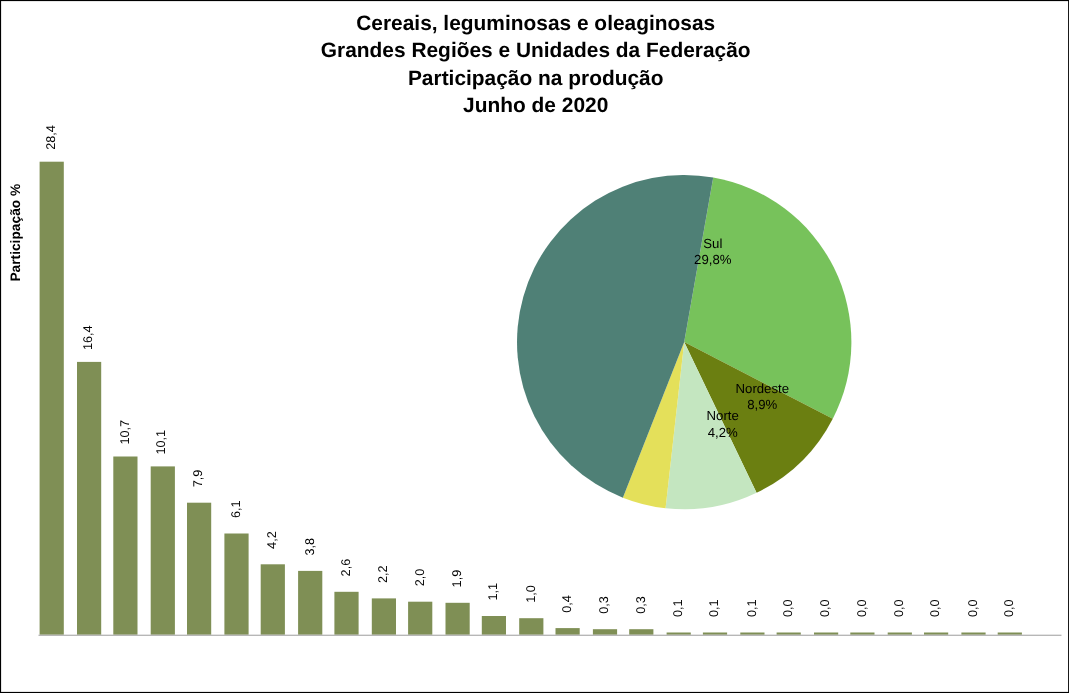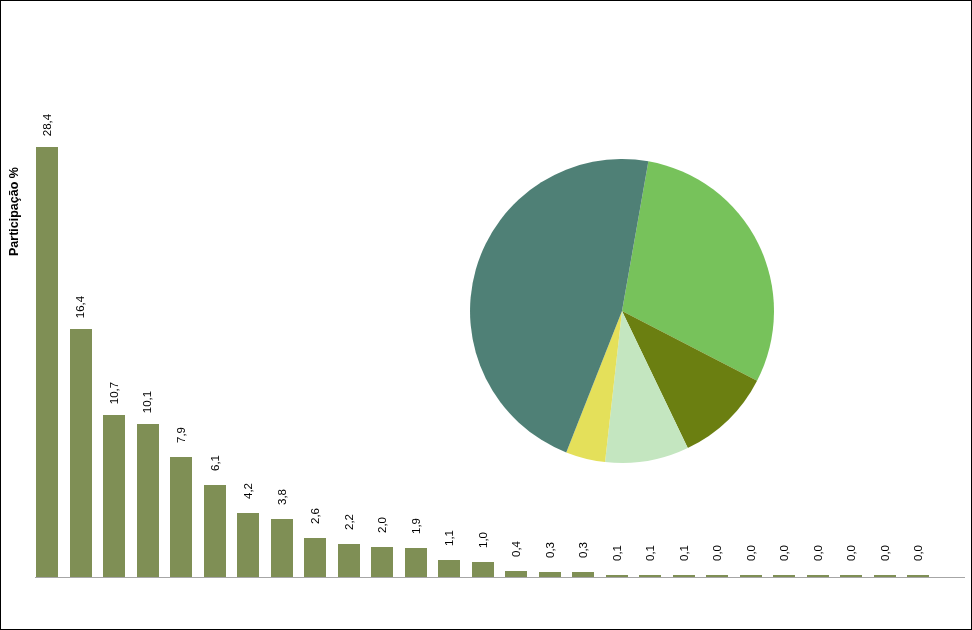--- a/index.html
+++ b/index.html
@@ -102,20 +102,26 @@
     text-align: center;
     line-height: 15px;
     white-space: nowrap;
   }
 </style>
 </head>
 <body>
 
 <div id="page">
 
+  <div id="title-block">
+    <div>Cereais, leguminosas e oleaginosas</div>
+    <div>Grandes Regiões e Unidades da Federação</div>
+    <div>Participação na produção</div>
+    <div>Junho de 2020</div>
+  </div>
 
   <div id="y-axis-label">Participação  %</div>
 
   <div id="bars">
       <div class="bar-col" style="left: 0px;">
         <div class="bar-rect" style="height: 430px; background: rgb(127, 143, 85);"></div>
         <div class="bar-value" style="bottom: 434px; height: 34px;"><span style="margin-top: 10px;">28,4</span></div>
       </div>
       <div class="bar-col" style="left: 33.5px;">
         <div class="bar-rect" style="height: 248.31px; background: rgb(127, 143, 85);"></div>
@@ -225,15 +231,27 @@
   <div id="baseline"></div>
 
   <div id="pie-area">
     <svg id="pie-svg" width="310" height="310" viewBox="0 0 310 310">
         <path d="M 155 155 L 181.39 5.31 A 152 152 0 0 1 290.09 224.67 Z" fill="#77c25b"></path>
         <path d="M 155 155 L 290.09 224.67 A 152 152 0 0 1 220.77 292.03 Z" fill="#6b7f11"></path>
         <path d="M 155 155 L 220.77 292.03 A 152 152 0 0 1 138.06 306.05 Z" fill="#c4e6c0"></path>
         <path d="M 155 155 L 138.06 306.05 A 152 152 0 0 1 99.24 296.40 Z" fill="#e4e05a"></path>
         <path d="M 155 155 L 99.24 296.40 A 152 152 0 0 1 181.39 5.31 Z" fill="#4f8076"></path>
       </svg>
+  <div class="pie-label" style="left: 136px; top: 58px; width: 90px;">
+        <div>Sul</div>
+        <div>29,8%</div>
+      </div>
+      <div class="pie-label" style="left: 181px; top: 190px; width: 90px;">
+        <div>Nordeste</div>
+        <div>8,9%</div>
+      </div>
+      <div class="pie-label" style="left: 145px; top: 215px; width: 90px;">
+        <div>Norte</div>
+        <div>4,2%</div>
+      </div>
     </div>
 
 </div>
 
 </body></html>

